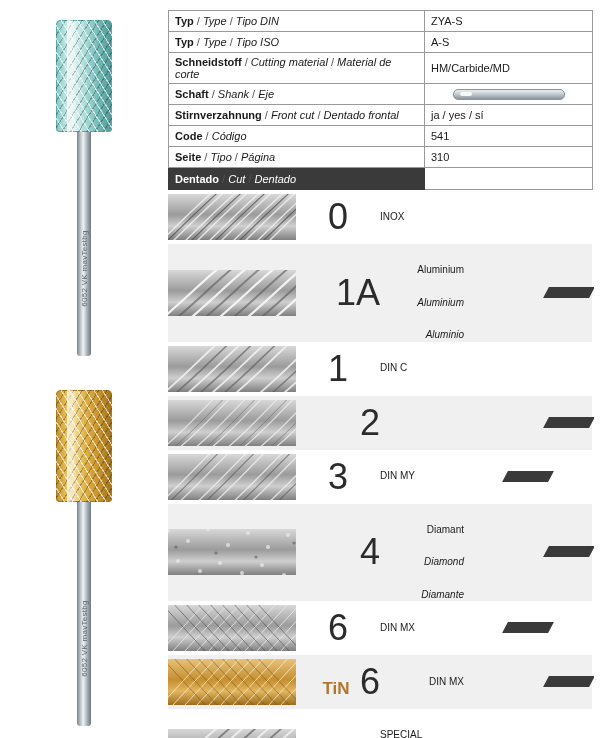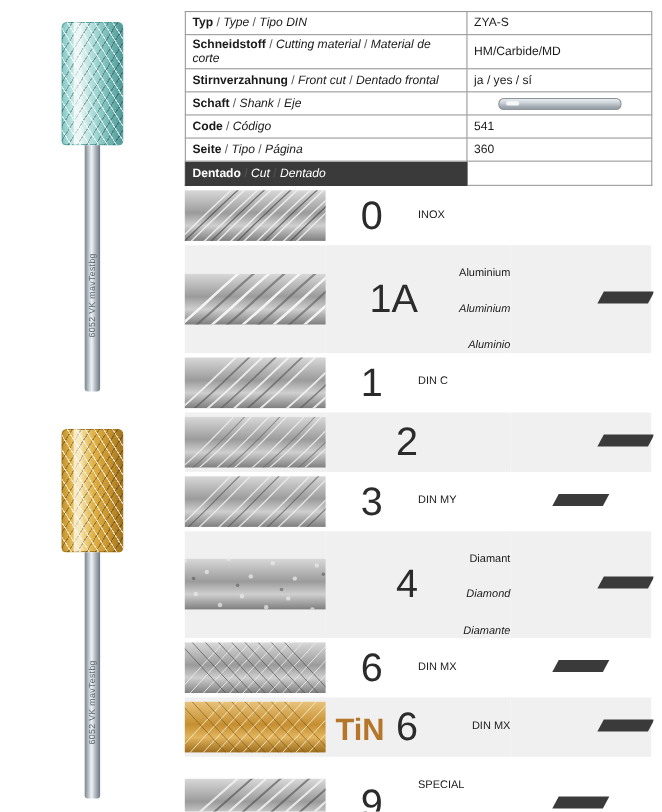--- a/index.html
+++ b/index.html
@@ -163,21 +163,21 @@
   .sw .lines {
     position: absolute; inset: -10px;
   }
   .numtxt {
     font-size: 36px;
     line-height: 1;
     color: #2b2b2b;
     font-weight: normal;
   }
   .numtxt.tin {
-    font-size: 28px;
+    font-size: 17px;
     font-weight: bold;
     color: #b5762a;
   }
   .dsc { font-size: 10px; color: #1a1a1a; line-height: 1.25; margin-top: 20px; }
   .parallelogram {
     display: inline-block;
     width: 46px; height: 11px;
     background: #3a3a3a;
     transform: skewX(-28deg);
   }
@@ -219,75 +219,85 @@
           <td class="label">
             <span class="de">Typ</span>
             <span class="sep">/</span>
             <span class="it">Type</span>
             <span class="sep">/</span>
             <span class="it">Tipo DIN</span>
           </td>
           <td class="value">ZYA-S</td>
         </tr>
 
-
         <tr>
           <td class="label">
+            <span class="de">Typ</span>
+            <span class="sep">/</span>
+            <span class="it">Type</span>
+            <span class="sep">/</span>
+            <span class="it">Tipo ISO</span>
+          </td>
+          <td class="value">A-S</td>
+        </tr>
+
+        <tr>
+          <td class="label">
             <span class="de">Schneidstoff</span>
             <span class="sep">/</span>
             <span class="it">Cutting material</span>
             <span class="sep">/</span>
             <span class="it">Material de corte</span>
           </td>
           <td class="value">HM/Carbide/MD</td>
-        </tr>
-
-        <tr>
-          <td class="label">
-            <span class="de">Stirnverzahnung</span>
-            <span class="sep">/</span>
-            <span class="it">Front cut</span>
-            <span class="sep">/</span>
-            <span class="it">Dentado frontal</span>
-          </td>
-          <td class="value">ja / yes / sí</td>
         </tr>
 
         <tr>
           <td class="label">
             <span class="de">Schaft</span>
             <span class="sep">/</span>
             <span class="it">Shank</span>
             <span class="sep">/</span>
             <span class="it">Eje</span>
           </td>
           <td class="value">
             <span class="shank-pic"></span>
           </td>
         </tr>
 
-
         <tr>
           <td class="label">
+            <span class="de">Stirnverzahnung</span>
+            <span class="sep">/</span>
+            <span class="it">Front cut</span>
+            <span class="sep">/</span>
+            <span class="it">Dentado frontal</span>
+          </td>
+          <td class="value">ja / yes / sí</td>
+        </tr>
+
+
+        <tr>
+          <td class="label">
             <span class="de">Code</span>
             <span class="sep">/</span>
             <span class="it">Código</span>
           </td>
           <td class="value">541</td>
         </tr>
 
         <tr>
           <td class="label">
             <span class="de">Seite</span>
             <span class="sep">/</span>
             <span class="it">Tipo</span>
             <span class="sep">/</span>
             <span class="it">Página</span>
           </td>
-          <td class="value">360</td>
+          <td class="value">310</td>
         </tr>
 
         <tr class="band">
           <td class="label">
             <span class="de">Dentado</span>
             <span class="sep">/</span>
             <span class="it">Cut</span>
             <span class="sep">/</span>
             <span class="it">Dentado</span>
           </td>

